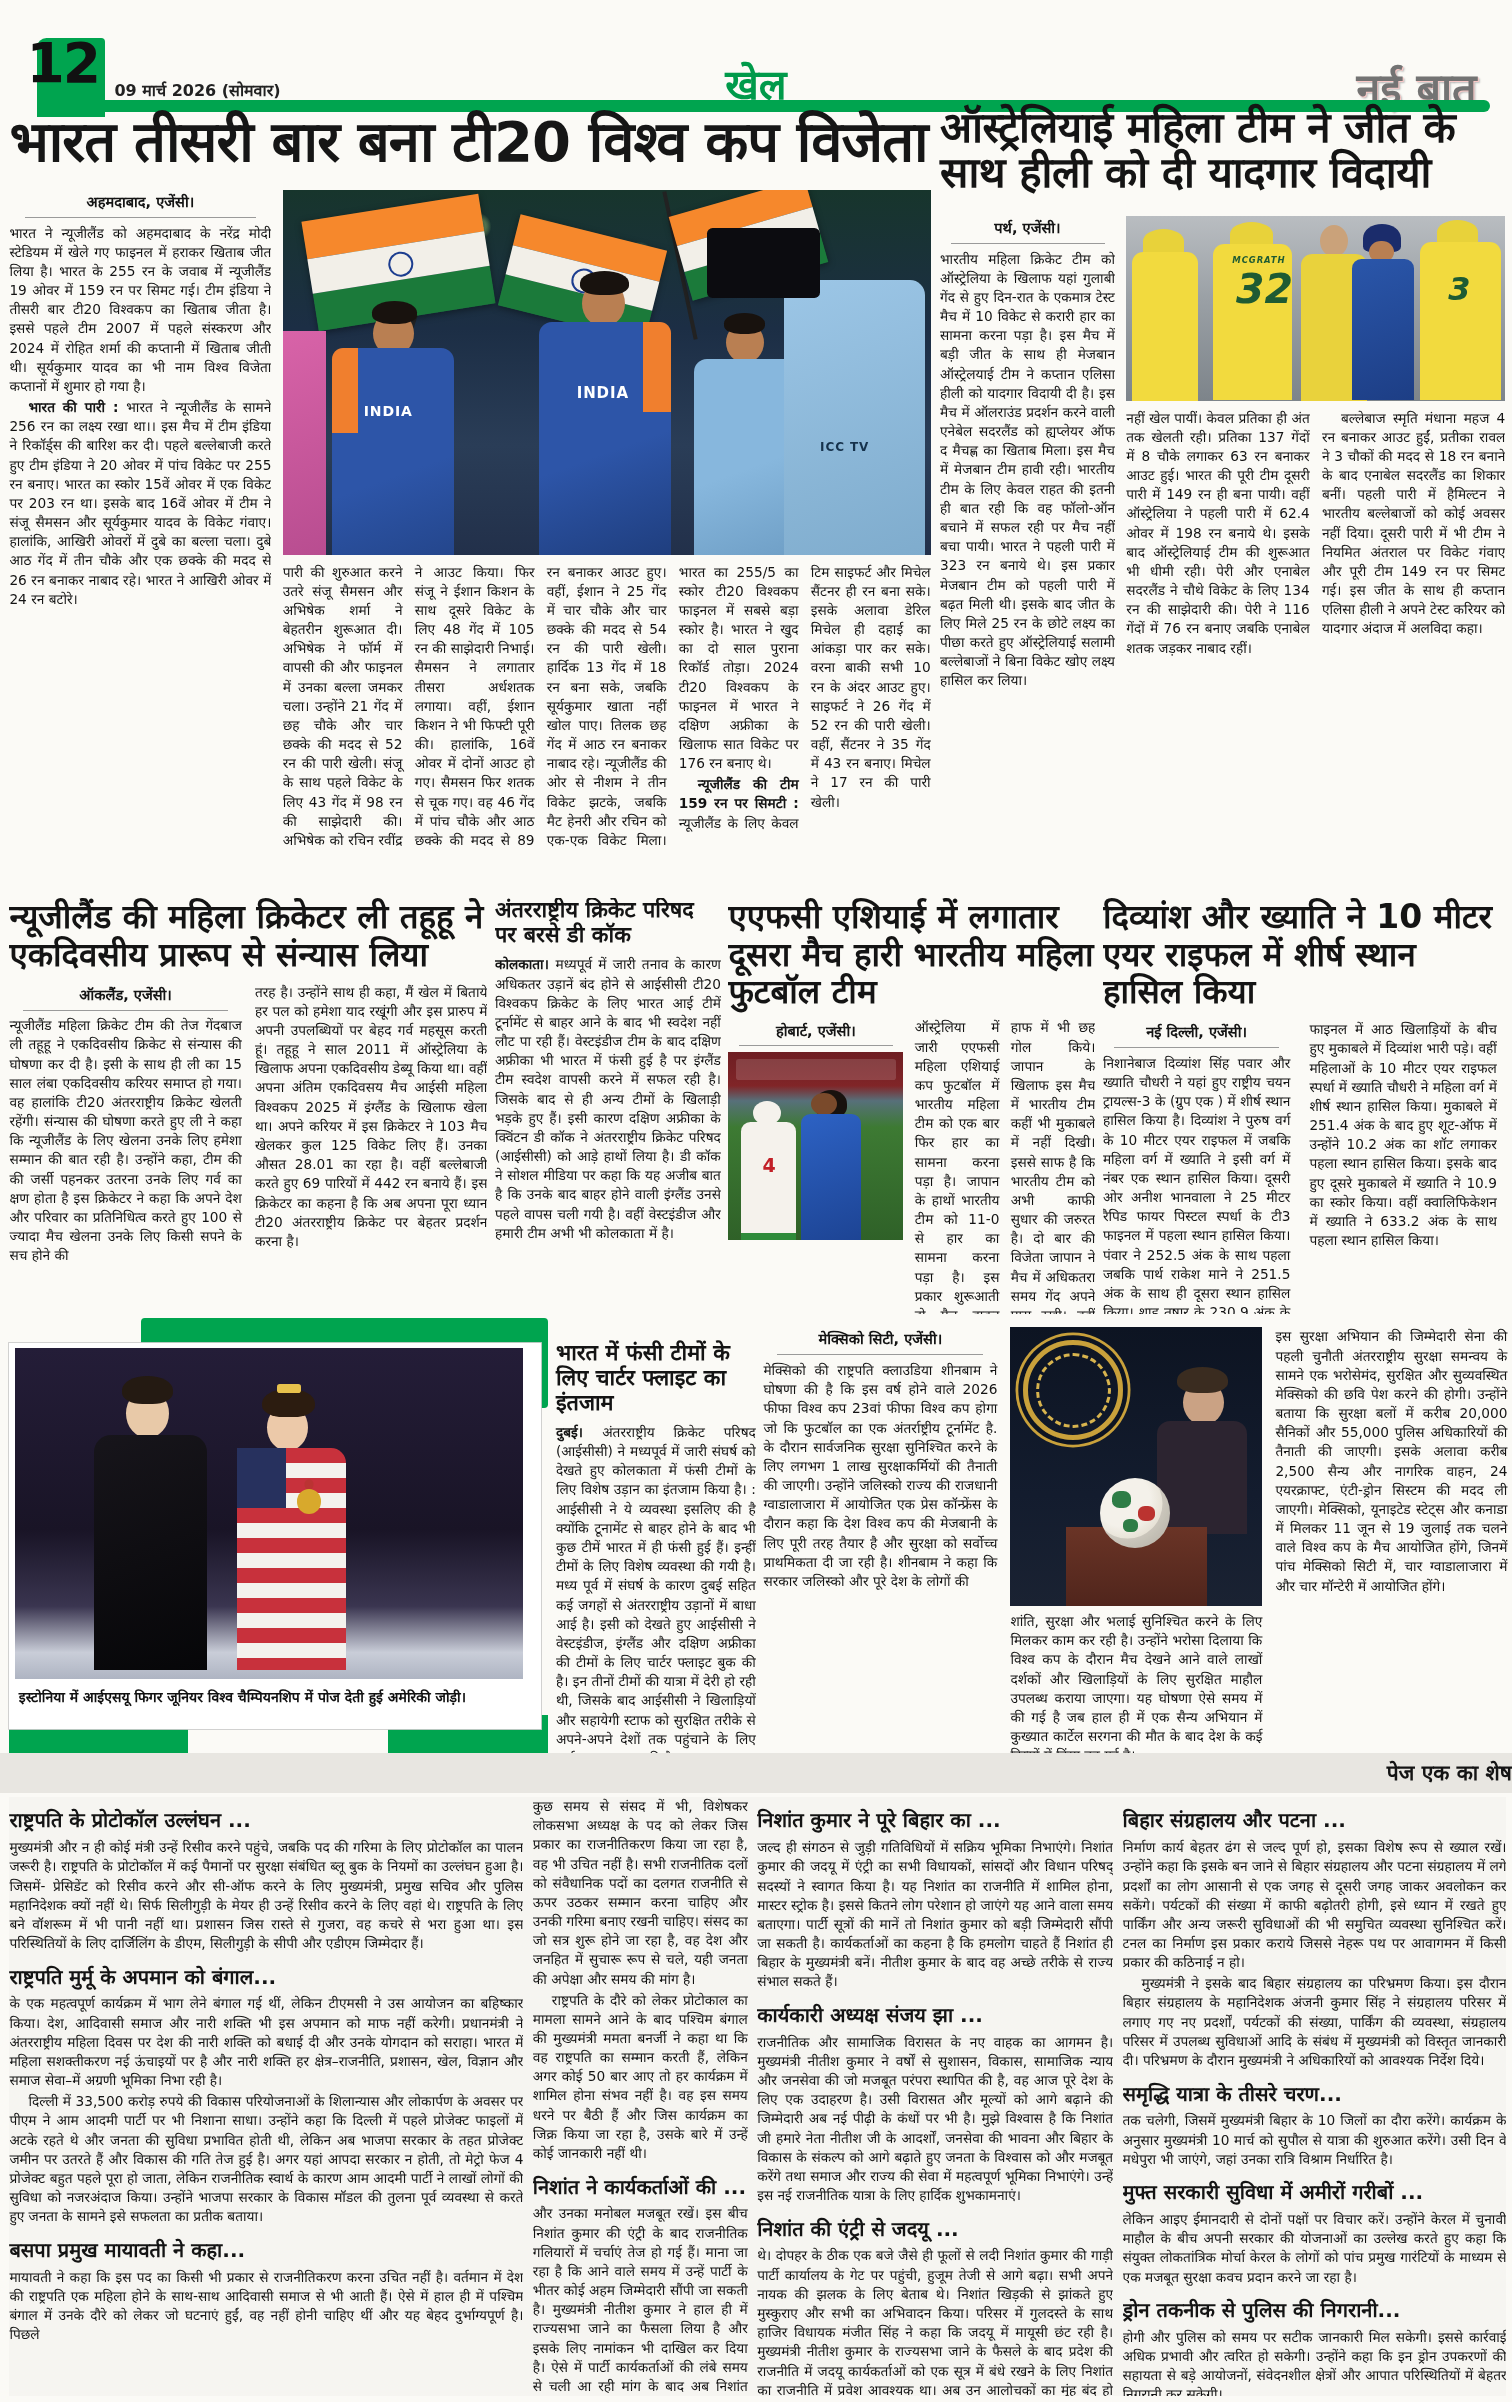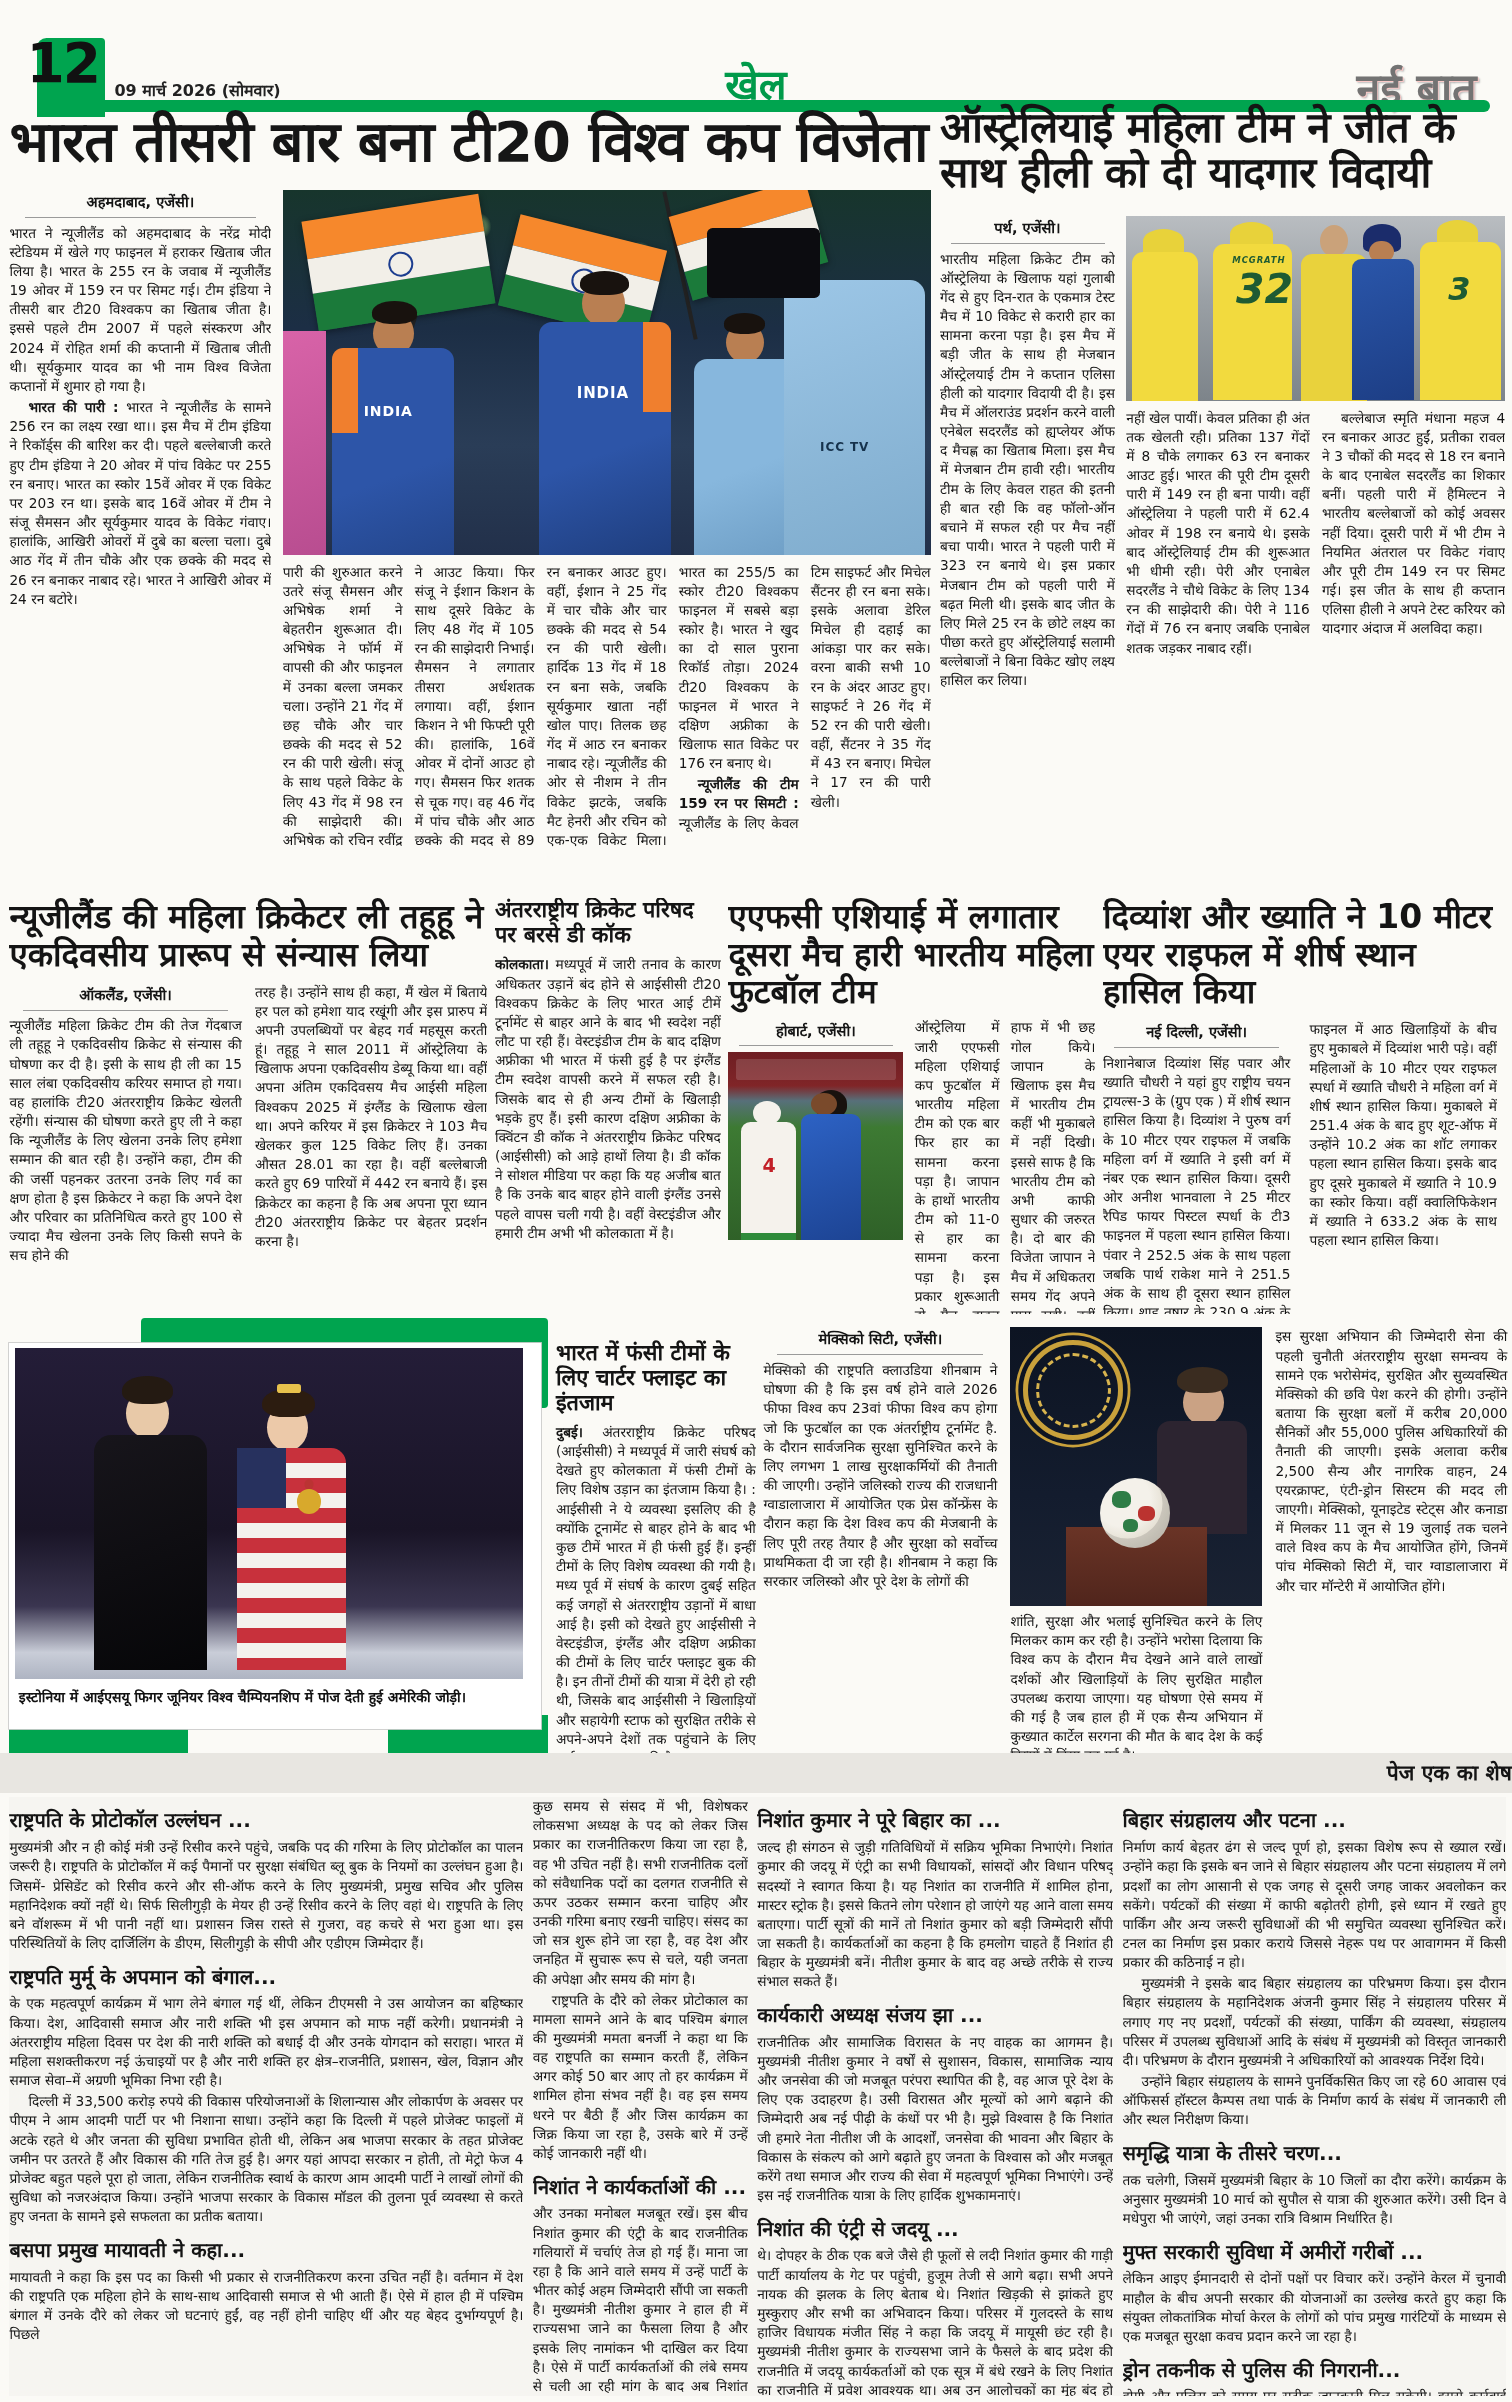--- a/index.html
+++ b/index.html
@@ -345,21 +345,20 @@
     <p class="noind">जल्द ही संगठन से जुड़ी गतिविधियों में सक्रिय भूमिका निभाएंगे। निशांत कुमार की जदयू में एंट्री का सभी विधायकों, सांसदों और विधान परिषद् सदस्यों ने स्वागत किया है। यह निशांत का राजनीति में शामिल होना, मास्टर स्ट्रोक है। इससे कितने लोग परेशान हो जाएंगे यह आने वाला समय बताएगा। पार्टी सूत्रों की मानें तो निशांत कुमार को बड़ी जिम्मेदारी सौंपी जा सकती है। कार्यकर्ताओं का कहना है कि हमलोग चाहते हैं निशांत ही बिहार के मुख्यमंत्री बनें। नीतीश कुमार के बाद वह अच्छे तरीके से राज्य संभाल सकते हैं।</p>
     <div class="h-cont">कार्यकारी अध्यक्ष संजय झा ...</div>
     <p class="noind">राजनीतिक और सामाजिक विरासत के नए वाहक का आगमन है। मुख्यमंत्री नीतीश कुमार ने वर्षों से सुशासन, विकास, सामाजिक न्याय और जनसेवा की जो मजबूत परंपरा स्थापित की है, वह आज पूरे देश के लिए एक उदाहरण है। उसी विरासत और मूल्यों को आगे बढ़ाने की जिम्मेदारी अब नई पीढ़ी के कंधों पर भी है। मुझे विश्वास है कि निशांत जी हमारे नेता नीतीश जी के आदर्शों, जनसेवा की भावना और बिहार के विकास के संकल्प को आगे बढ़ाते हुए जनता के विश्वास को और मजबूत करेंगे तथा समाज और राज्य की सेवा में महत्वपूर्ण भूमिका निभाएंगे। उन्हें इस नई राजनीतिक यात्रा के लिए हार्दिक शुभकामनाएं।</p>
     <div class="h-cont">निशांत की एंट्री से जदयू ...</div>
     <p class="noind">थे। दोपहर के ठीक एक बजे जैसे ही फूलों से लदी निशांत कुमार की गाड़ी पार्टी कार्यालय के गेट पर पहुंची, हुजूम तेजी से आगे बढ़ा। सभी अपने नायक की झलक के लिए बेताब थे। निशांत खिड़की से झांकते हुए मुस्कुराए और सभी का अभिवादन किया। परिसर में गुलदस्ते के साथ हाजिर विधायक मंजीत सिंह ने कहा कि जदयू में मायूसी छंट रही है। मुख्यमंत्री नीतीश कुमार के राज्यसभा जाने के फैसले के बाद प्रदेश की राजनीति में जदयू कार्यकर्ताओं को एक सूत्र में बंधे रखने के लिए निशांत का राजनीति में प्रवेश आवश्यक था। अब उन आलोचकों का मुंह बंद हो जाएगा जो यह कह रहे थे कि नीतीश के मुख्यमंत्री पद से हटने के बाद जदयू बिखर जाएगी। जदयू पार्टी कार्यालय के बाहर लगे इंजीनियर निशांत कुमार के पोस्टर और कट आउट कार्यकर्ताओं की उसी तत्परता को बयान कर रहे थे, जो मुख्यमंत्री नीतीश कुमार के लिए दिखाई जाती रही है।</p>
   </div>
   <div class="bcol body-txt">
     <div class="h-cont">बिहार संग्रहालय और पटना ...</div>
     <p class="noind">निर्माण कार्य बेहतर ढंग से जल्द पूर्ण हो, इसका विशेष रूप से ख्याल रखें। उन्होंने कहा कि इसके बन जाने से बिहार संग्रहालय और पटना संग्रहालय में लगे प्रदर्शों का लोग आसानी से एक जगह से दूसरी जगह जाकर अवलोकन कर सकेंगे। पर्यटकों की संख्या में काफी बढ़ोतरी होगी, इसे ध्यान में रखते हुए पार्किंग और अन्य जरूरी सुविधाओं की भी समुचित व्यवस्था सुनिश्चित करें। टनल का निर्माण इस प्रकार कराये जिससे नेहरू पथ पर आवागमन में किसी प्रकार की कठिनाई न हो।</p>
     <p>मुख्यमंत्री ने इसके बाद बिहार संग्रहालय का परिभ्रमण किया। इस दौरान बिहार संग्रहालय के महानिदेशक अंजनी कुमार सिंह ने संग्रहालय परिसर में लगाए गए नए प्रदर्शों, पर्यटकों की संख्या, पार्किंग की व्यवस्था, संग्रहालय परिसर में उपलब्ध सुविधाओं आदि के संबंध में मुख्यमंत्री को विस्तृत जानकारी दी। परिभ्रमण के दौरान मुख्यमंत्री ने अधिकारियों को आवश्यक निर्देश दिये।</p>
-    <p>उन्होंने बिहार संग्रहालय के सामने पुनर्विकसित किए जा रहे 60 आवास एवं ऑफिसर्स हॉस्टल कैम्पस तथा पार्क के निर्माण कार्य के संबंध में जानकारी ली और स्थल निरीक्षण किया।</p>
     <div class="h-cont">समृद्धि यात्रा के तीसरे चरण...</div>
     <p class="noind">तक चलेगी, जिसमें मुख्यमंत्री बिहार के 10 जिलों का दौरा करेंगे। कार्यक्रम के अनुसार मुख्यमंत्री 10 मार्च को सुपौल से यात्रा की शुरुआत करेंगे। उसी दिन वे मधेपुरा भी जाएंगे, जहां उनका रात्रि विश्राम निर्धारित है।</p>
     <div class="h-cont">मुफ्त सरकारी सुविधा में अमीरों गरीबों ...</div>
     <p class="noind">लेकिन आइए ईमानदारी से दोनों पक्षों पर विचार करें। उन्होंने केरल में चुनावी माहौल के बीच अपनी सरकार की योजनाओं का उल्लेख करते हुए कहा कि संयुक्त लोकतांत्रिक मोर्चा केरल के लोगों को पांच प्रमुख गारंटियों के माध्यम से एक मजबूत सुरक्षा कवच प्रदान करने जा रहा है।</p>
     <div class="h-cont">ड्रोन तकनीक से पुलिस की निगरानी...</div>
     <p class="noind">होगी और पुलिस को समय पर सटीक जानकारी मिल सकेगी। इससे कार्रवाई अधिक प्रभावी और त्वरित हो सकेगी। उन्होंने कहा कि इन ड्रोन उपकरणों की सहायता से बड़े आयोजनों, संवेदनशील क्षेत्रों और आपात परिस्थितियों में बेहतर निगरानी कर सकेगी।</p>
   </div>
 </div>
 
 

